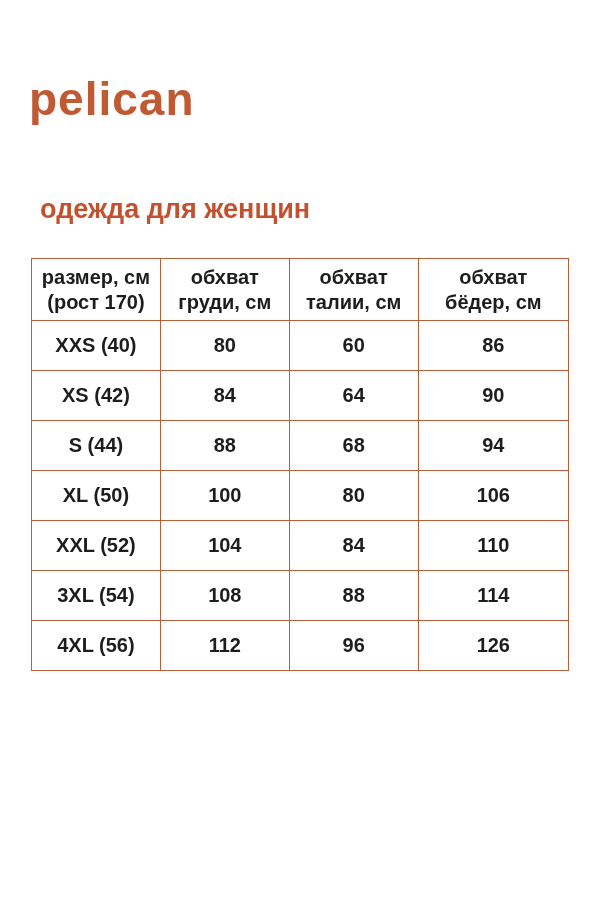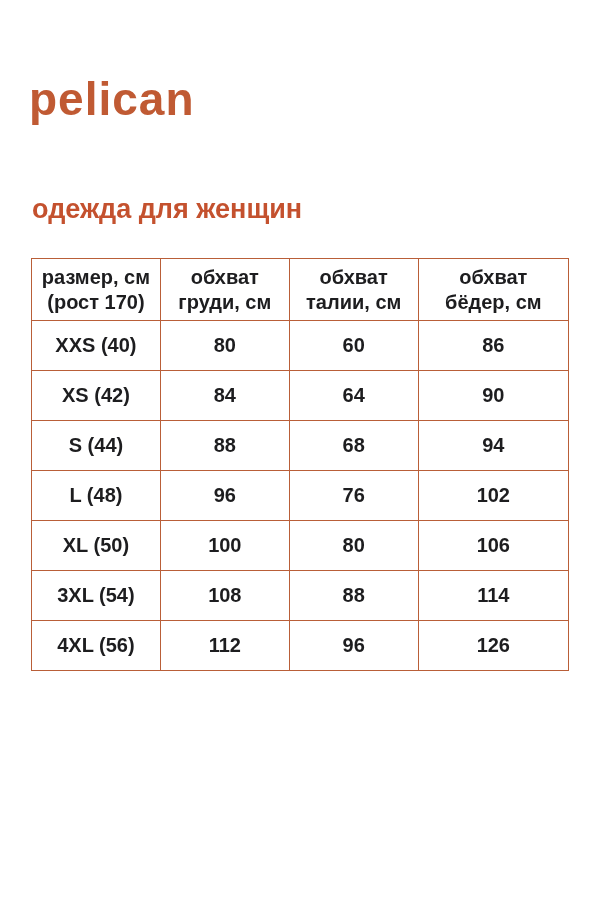--- a/index.html
+++ b/index.html
@@ -16,21 +16,21 @@
     left: 29px; top: 76px;
     font-size: 46px;
     font-weight: 800;
     letter-spacing: 1px;
     color: #c05a33;
     line-height: 1;
   }
 
   .heading {
     position: absolute;
-    left: 32px; top: 196px;
+    left: 40px; top: 196px;
     font-size: 27px;
     font-weight: 800;
     color: #c4512e;
     line-height: 1;
   }
 
   table.size-table {
     position: absolute;
     left: 31px; top: 258px;
     width: 538px;
@@ -102,30 +102,30 @@
         <td>64</td>
         <td>90</td>
       </tr>
       <tr>
         <td>S (44)</td>
         <td>88</td>
         <td>68</td>
         <td>94</td>
       </tr>
       <tr>
-        <td>L (48)</td>
-        <td>96</td>
-        <td>76</td>
-        <td>102</td>
-      </tr>
-      <tr>
         <td>XL (50)</td>
         <td>100</td>
         <td>80</td>
         <td>106</td>
+      </tr>
+      <tr>
+        <td>XXL (52)</td>
+        <td>104</td>
+        <td>84</td>
+        <td>110</td>
       </tr>
       <tr>
         <td>3XL (54)</td>
         <td>108</td>
         <td>88</td>
         <td>114</td>
       </tr>
       <tr>
         <td>4XL (56)</td>
         <td>112</td>

